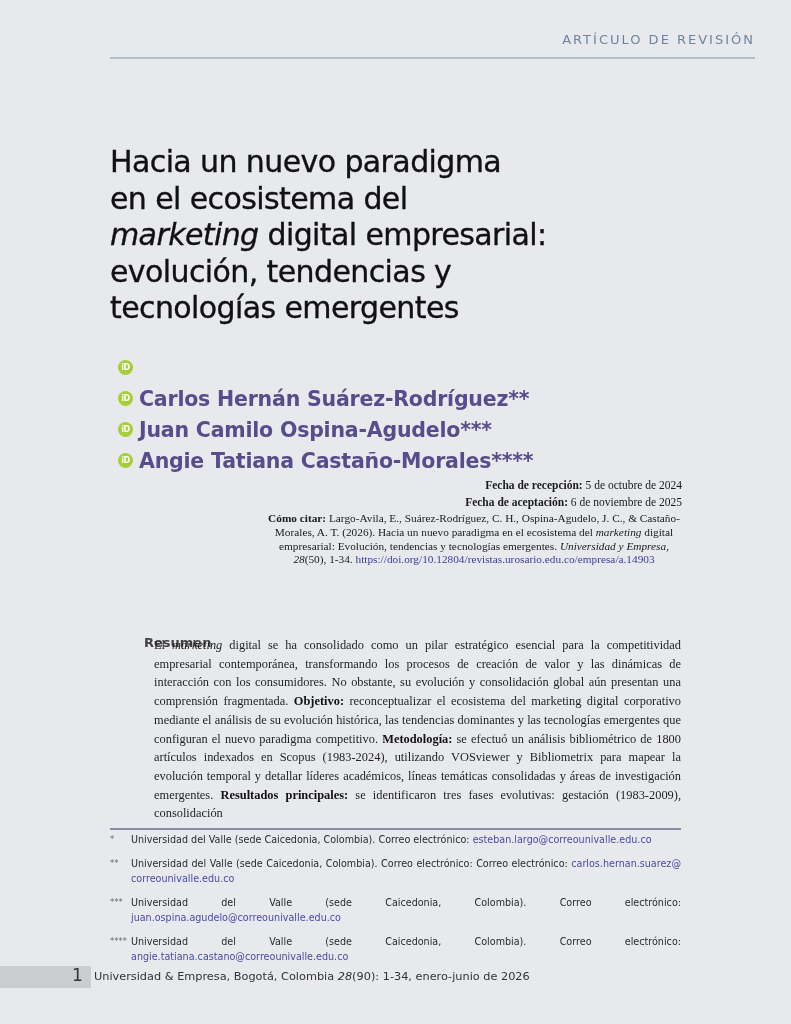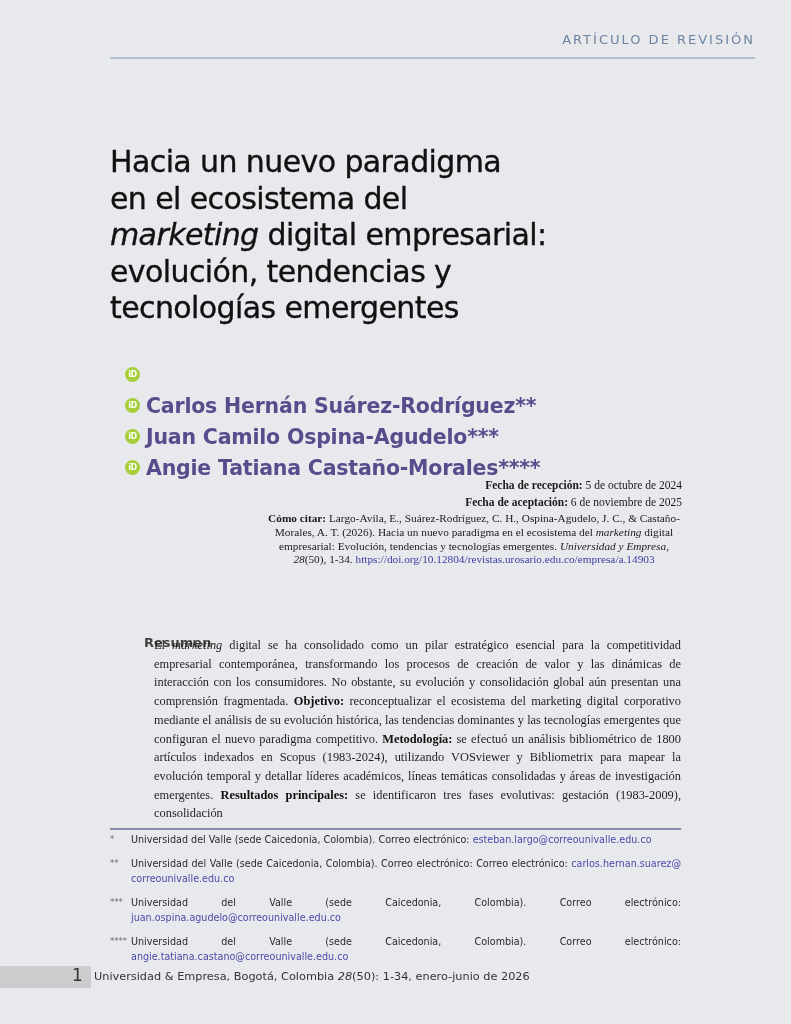--- a/index.html
+++ b/index.html
@@ -17,21 +17,21 @@
   }
   .title {
     position:absolute; left:110px; top:144px; width:560px; margin:0;
     font-family:"DejaVu Sans", sans-serif; font-size:30px; line-height:36.5px;
     font-weight:normal; color:#111; letter-spacing:-0.6px;
     -webkit-text-stroke:0.35px #111;
   }
   .title .line { display:block; white-space:nowrap; }
   .title em { font-style:italic; }
   .authors {
-    position:absolute; left:110px; top:344px; margin:15px; padding:0; list-style:none;
+    position:absolute; left:110px; top:344px; margin:8px; padding:0; list-style:none;
   }
   .author {
     display:flex; align-items:center; height:31px;
     font-family:"DejaVu Sans", sans-serif; font-size:20.5px; font-weight:bold;
     color:#574c8c; letter-spacing:-0.2px;
   }
   .orcid {
     width:15px; height:15px; border-radius:50%; background:#a6ce39; color:#fff;
     font-size:8px; font-weight:bold; display:inline-flex; align-items:center; justify-content:center;
     margin-right:6px; font-family:"DejaVu Sans", sans-serif; letter-spacing:-0.5px;
@@ -137,13 +137,13 @@
     <span class="body"><span>Universidad del Valle (sede Caicedonia, Colombia). Correo electrónico: </span><a>juan.ospina.agudelo@correounivalle.edu.co</a></span>
   </div>
   <div class="fn">
     <span class="mark">****</span>
     <span class="body"><span>Universidad del Valle (sede Caicedonia, Colombia). Correo electrónico: </span><a>angie.tatiana.castano@correounivalle.edu.co</a></span>
   </div>
 </div>
 
 <div class="page-tab"></div>
 <div class="page-num">1</div>
-<div class="running-footer"><span>Universidad &amp; Empresa, Bogotá, Colombia </span><em>28</em><span>(50): 1-34, enero-junio de 2026</span></div>
+<div class="running-footer"><span>Universidad &amp; Empresa, Bogotá, Colombia </span><em>28</em><span>(90): 1-34, enero-junio de 2026</span></div>
 
 </body></html>

